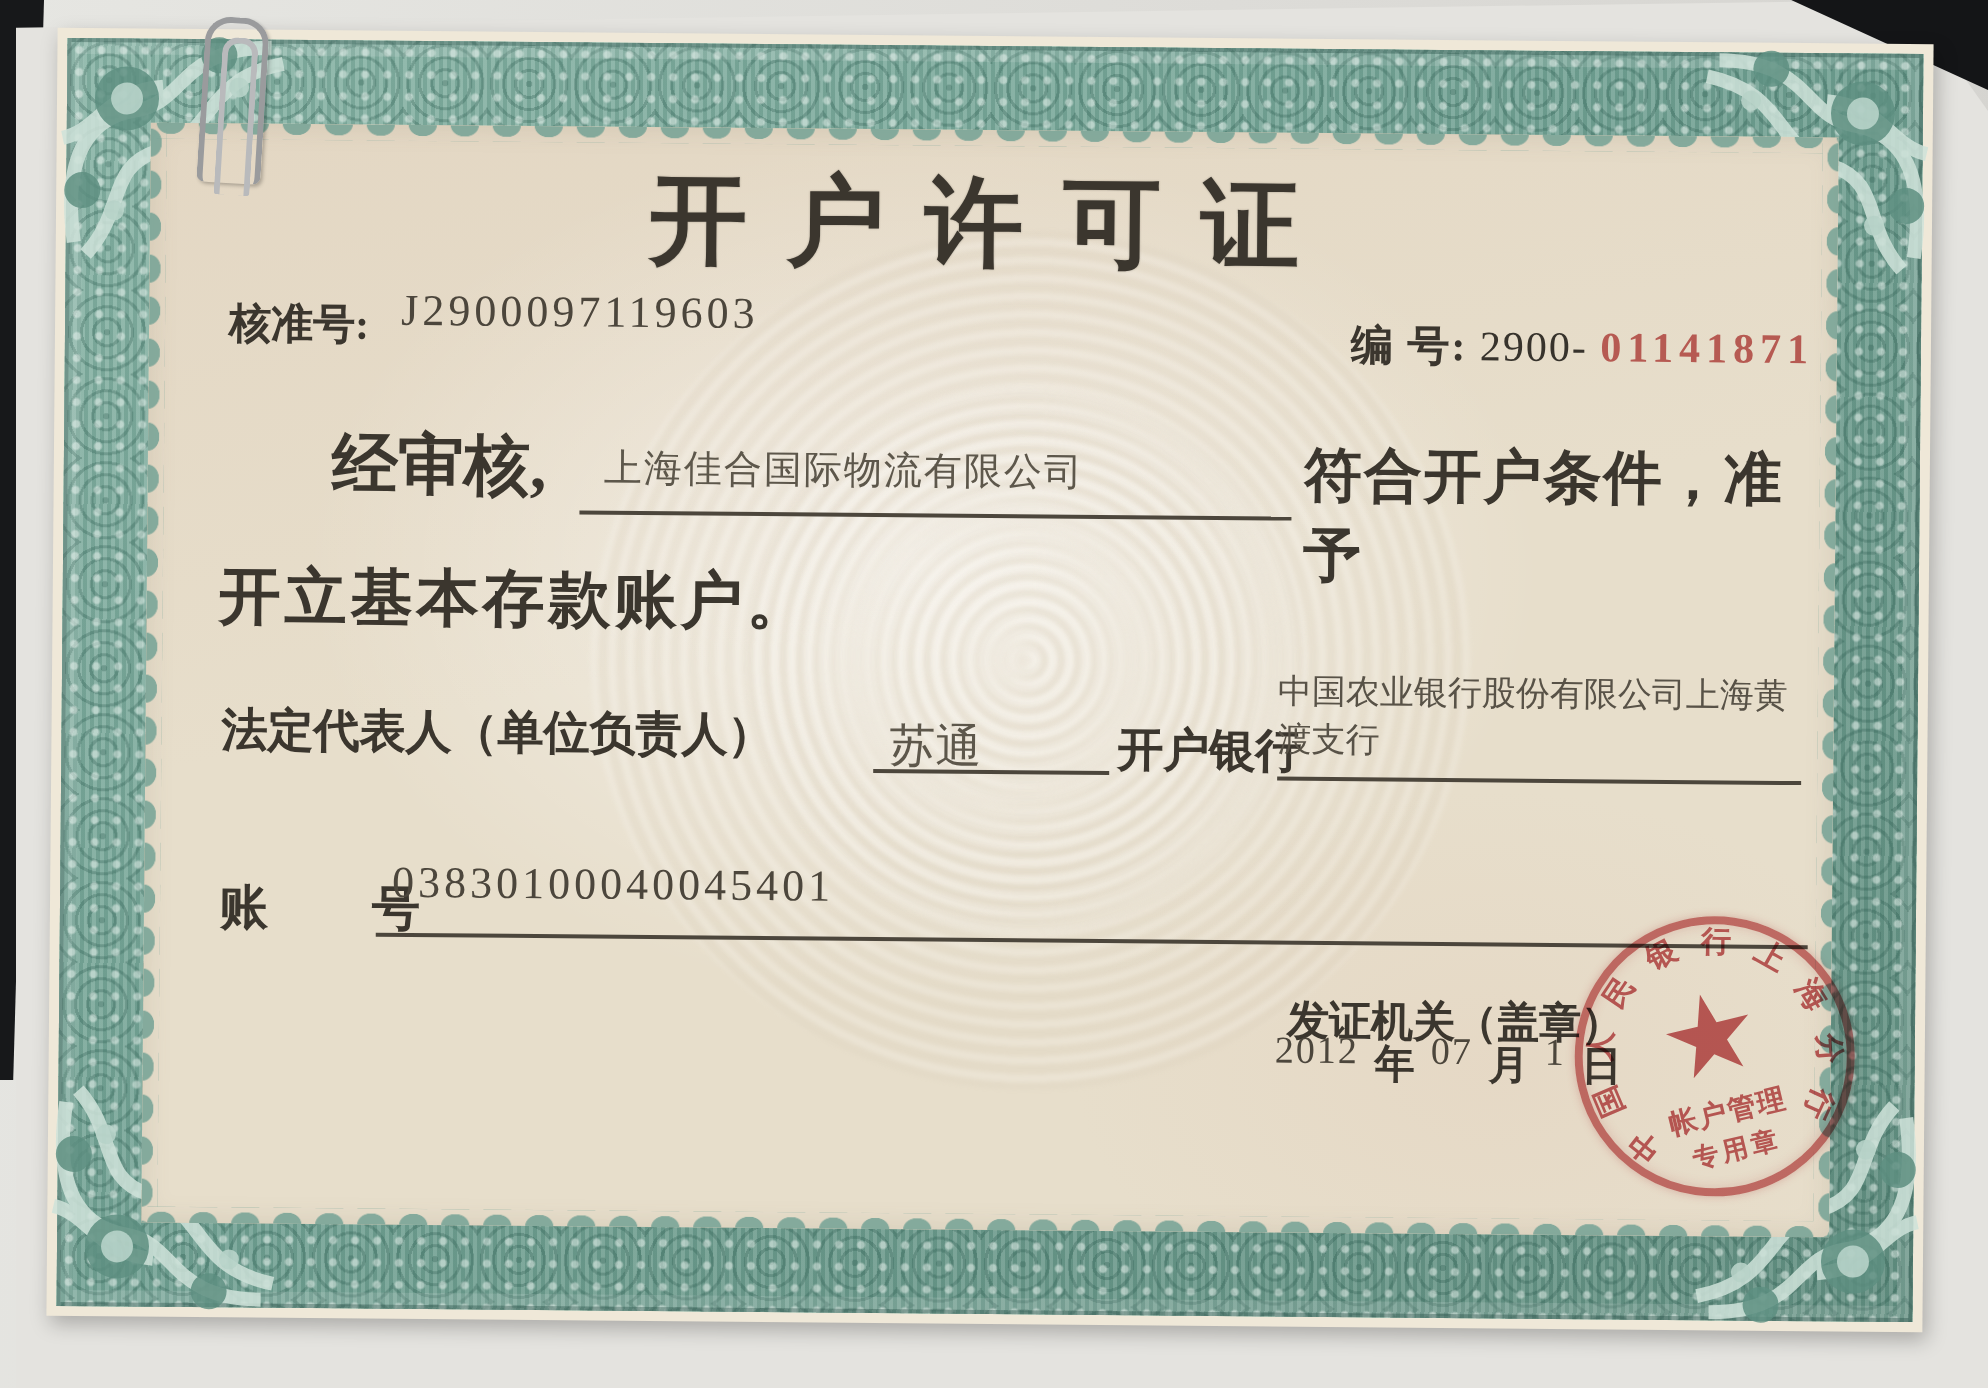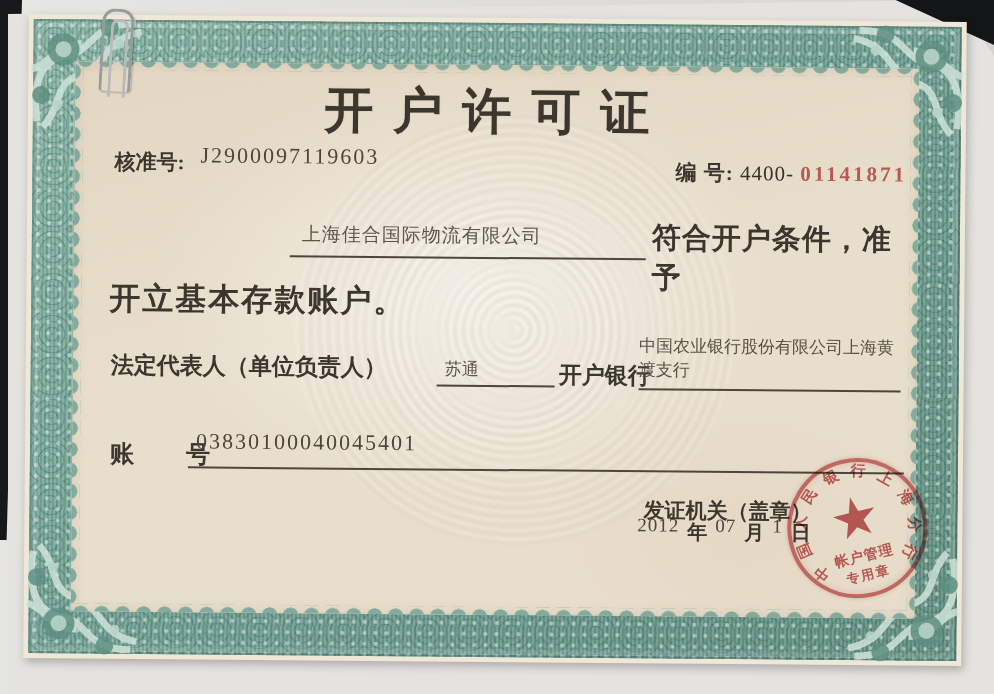--- a/index.html
+++ b/index.html
@@ -82,21 +82,21 @@
   .row-serial{left:601px;top:92px;font-size:21px;letter-spacing:1px;}
   .serial-number{color:#b65a52;letter-spacing:3px;font-weight:700;}
 
   .review-lead{left:92px;top:148px;font-size:33px;font-weight:700;}
   .review-company{left:228px;top:158px;font-size:19px;color:#5d574b;letter-spacing:1px;}
   .u-company{left:216px;top:192px;width:356px;border-bottom:2px solid #4c463c;}
   .review-tail{left:578px;top:152px;font-size:29px;font-weight:700;letter-spacing:1px;}
   .review-tail2{left:36px;top:216px;font-size:31px;font-weight:700;letter-spacing:2px;}
 
   .legalrep-label{left:38px;top:288px;font-size:23px;font-weight:700;}
-  .legalrep-value{left:372px;top:293px;font-size:17px;color:#5d574b;}
+  .legalrep-value{left:372px;top:293px;font-size:23px;color:#5d574b;}
   .u-legalrep{left:364px;top:320px;width:118px;border-bottom:2px solid #4c463c;}
   .bank-label{left:486px;top:294px;font-size:23px;font-weight:700;}
   .bank-value{left:566px;top:268px;width:268px;font-size:17px;line-height:24px;color:#585247;}
   .u-bank{left:566px;top:322px;width:262px;border-bottom:2px solid #4c463c;}
 
   .account-label{left:38px;top:376px;font-size:24px;font-weight:700;letter-spacing:14px;}
   .account-value{left:124px;top:366px;font-size:22px;letter-spacing:2px;color:#4c463c;}
   .u-account{left:116px;top:404px;width:716px;border-bottom:2px solid #4c463c;}
 
   .issuer-label{left:572px;top:430px;font-size:21px;font-weight:700;}
@@ -225,24 +225,25 @@
       <div class="watermark"></div>
       <div class="watermark2"></div>
 
       <div class="abs title">开户许可证</div>
 
       <div class="abs row-approval lbl">核准号:</div>
       <div class="abs approval-value typed">J2900097119603</div>
 
       <div class="abs row-serial">
         <span class="lbl">编 号:</span>
-        <span class="ink">4400-</span>
+        <span class="ink">2900-</span>
         <span class="serial-number">01141871</span>
       </div>
 
+      <div class="abs review-lead lbl">经审核,</div>
       <div class="abs review-company typed">上海佳合国际物流有限公司</div>
       <div class="abs u-company"></div>
       <div class="abs review-tail lbl">符合开户条件，准予</div>
       <div class="abs review-tail2 lbl">开立基本存款账户。</div>
 
       <div class="abs legalrep-label lbl">法定代表人（单位负责人）</div>
       <div class="abs legalrep-value typed">苏通</div>
       <div class="abs u-legalrep"></div>
 
       <div class="abs bank-label lbl">开户银行</div>

